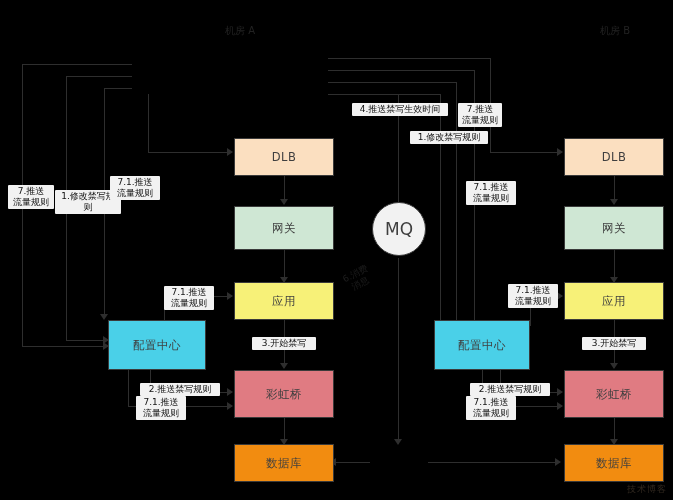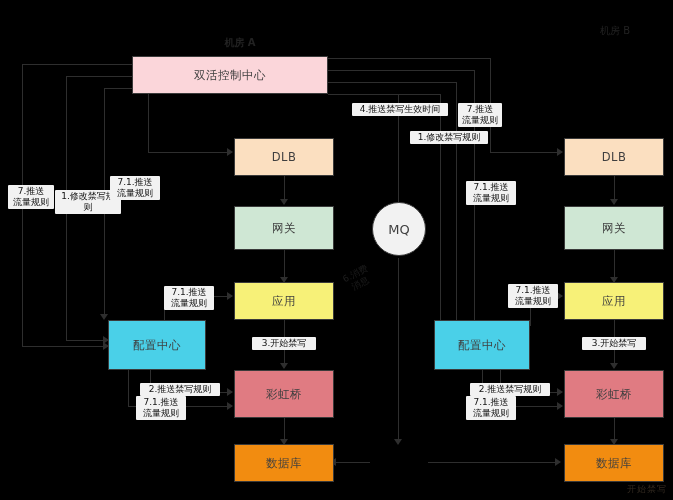--- a/index.html
+++ b/index.html
@@ -26,21 +26,21 @@
     z-index: 5;
   }
   .circle {
     position: absolute;
     display: flex;
     align-items: center;
     justify-content: center;
     border: 1px solid #3a3a3a;
     border-radius: 50%;
     color: #3f3f3f;
-    font-size: 13px;
+    font-size: 17px;
     z-index: 5;
   }
   .colhead {
     position: absolute;
     color: #222222;
     font-size: 10px;
     text-align: center;
     z-index: 4;
     white-space: nowrap;
   }
@@ -89,21 +89,21 @@
     opacity: 0.55;
     letter-spacing: 1px;
     z-index: 9;
   }
 </style>
 </head>
 <body>
 
 <div id="canvas">
 
-  <div class="colhead" style="left:180px;top:36px;width:120px;font-weight:bold;">机房 A</div>
+  <div class="colhead" style="left:180px;top:24px;width:120px;">机房 A</div>
   <div class="colhead" style="left:555px;top:24px;width:120px;">机房 B</div>
 
   <div class="edge v" style="left:22px;top:64px;height:282px;"></div>
   <div class="edge h" style="left:22px;top:64px;width:110px;"></div>
   <div class="edge h" style="left:22px;top:346px;width:86px;"></div>
   <div class="arrow ar-right" style="left:103px;top:342px;"></div>
 
   <div class="edge v" style="left:66px;top:76px;height:264px;"></div>
   <div class="edge h" style="left:66px;top:76px;width:66px;"></div>
   <div class="edge h" style="left:66px;top:340px;width:42px;"></div>
@@ -178,21 +178,20 @@
   <div class="arrow ar-right" style="left:557px;top:388px;"></div>
   <div class="edge v" style="left:482px;top:370px;height:36px;"></div>
   <div class="edge h" style="left:482px;top:406px;width:80px;"></div>
   <div class="arrow ar-right" style="left:557px;top:402px;"></div>
 
   <div class="edge h" style="left:330px;top:462px;width:40px;"></div>
   <div class="arrow ar-left" style="left:330px;top:458px;"></div>
   <div class="edge h" style="left:428px;top:462px;width:132px;"></div>
   <div class="arrow ar-right" style="left:555px;top:458px;"></div>
 
-  <div class="node" style="left:132px;top:56px;width:196px;height:38px;background:#fbd6da;">双活控制中心</div>
 
   <div class="node" style="left:234px;top:138px;width:100px;height:38px;background:#fbdfc0;">DLB</div>
   <div class="node" style="left:234px;top:206px;width:100px;height:44px;background:#cfe7d4;">网关</div>
   <div class="node" style="left:234px;top:282px;width:100px;height:38px;background:#f7f178;">应用</div>
   <div class="node" style="left:234px;top:370px;width:100px;height:48px;background:#e07b82;">彩虹桥</div>
   <div class="node" style="left:234px;top:444px;width:100px;height:38px;background:#f28c10;">数据库</div>
   <div class="node" style="left:108px;top:320px;width:98px;height:50px;background:#4ad0e8;">配置中心</div>
 
   <div class="node" style="left:564px;top:138px;width:100px;height:38px;background:#fbdfc0;">DLB</div>
   <div class="node" style="left:564px;top:206px;width:100px;height:44px;background:#cfe7d4;">网关</div>
@@ -226,14 +225,14 @@
   <div class="lbl" style="left:466px;top:181px;width:50px;">7.1.推送
 流量规则</div>
 
   <div class="lbl" style="left:508px;top:284px;width:50px;">7.1.推送
 流量规则</div>
   <div class="lbl" style="left:582px;top:337px;width:64px;">3.开始禁写</div>
   <div class="lbl" style="left:470px;top:383px;width:80px;">2.推送禁写规则</div>
   <div class="lbl" style="left:466px;top:396px;width:50px;">7.1.推送
 流量规则</div>
 
-  <div class="watermark">开始禁写</div>
+  <div class="watermark">技术博客</div>
 </div>
 
 </body></html>

